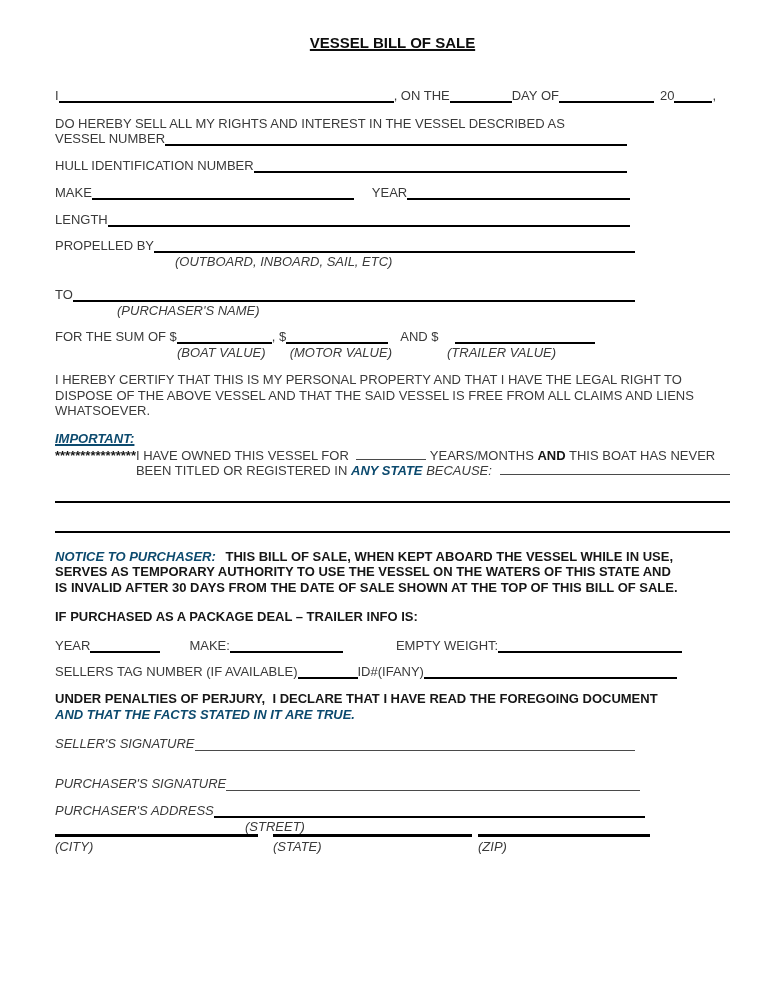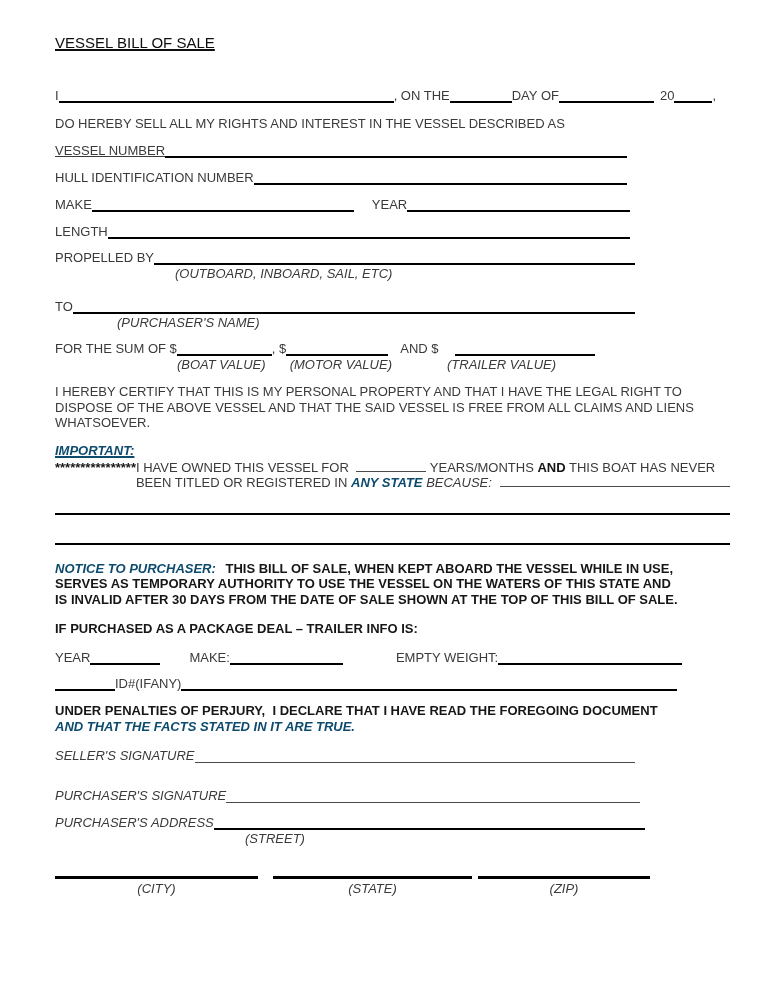--- a/index.html
+++ b/index.html
@@ -3,21 +3,21 @@
 <meta charset="utf-8">
 <style>
   html,body{margin:0;padding:0;background:#fff;}
   .page{
     width:768px;height:994px;background:#fff;box-sizing:border-box;
     padding:34px 38px 0 55px;
     font-family:"Liberation Sans",sans-serif;
     font-size:13px;color:#3a3a3a;position:relative;overflow:hidden;
   }
   .title{
-    text-align:left;font-weight:normal;color:#0e0e0e;font-size:15px;
+    text-align:center;font-weight:bold;color:#0e0e0e;font-size:15px;
     text-decoration:underline;text-decoration-thickness:2px;line-height:18px;
   }
   .row{display:flex;align-items:flex-end;}
   .lbl{white-space:nowrap;}
   .fill{border-bottom:2.5px solid #000;height:2px;}
   .fill.thin{border-bottom:1.4px solid #4a4a4a;}
   .grow{flex:1;}
   .hint{font-style:italic;}
   .b{font-weight:bold;color:#161616;}
   .bi{font-weight:bold;font-style:italic;color:#0c4a6e;}
@@ -42,21 +42,21 @@
     <div class="fill" style="width:62px;"></div>
     <span class="lbl">DAY OF</span>
     <div class="fill" style="width:95px;"></div>
     <span class="lbl" style="margin-left:6px;">20</span>
     <div class="fill" style="width:38px;"></div>
     <span class="lbl">,</span>
   </div>
 
   <div style="margin-top:13px;">DO HEREBY SELL ALL MY RIGHTS AND INTEREST IN THE VESSEL DESCRIBED AS</div>
 
-  <div class="row" style="margin-top:12px;width:572px;text-decoration:underline;">
+  <div class="row" style="width:572px;">
     <span class="lbl">VESSEL NUMBER</span>
     <div class="fill grow"></div>
   </div>
 
   <div class="row" style="margin-top:12px;width:572px;">
     <span class="lbl">HULL IDENTIFICATION NUMBER</span>
     <div class="fill grow"></div>
   </div>
 
   <div class="row" style="margin-top:12px;width:575px;">
@@ -134,20 +134,21 @@
   <div class="row" style="margin-top:14px;width:627px;">
     <span class="lbl">YEAR</span>
     <div class="fill" style="width:70px;"></div>
     <span class="lbl" style="margin-left:29px;">MAKE:</span>
     <div class="fill" style="width:113px;"></div>
     <span class="lbl" style="margin-left:53px;">EMPTY WEIGHT:</span>
     <div class="fill grow"></div>
   </div>
 
   <div class="row" style="margin-top:11px;width:622px;">
+    <span class="lbl">SELLERS TAG NUMBER (IF AVAILABLE)</span>
     <div class="fill" style="width:60px;"></div>
     <span class="lbl">ID#(IFANY)</span>
     <div class="fill grow"></div>
   </div>
 
   <div class="para" style="margin-top:12px;">
     <div class="b pre">UNDER PENALTIES OF PERJURY,  I DECLARE THAT I HAVE READ THE FOREGOING DOCUMENT</div>
     <div class="bi">AND THAT THE FACTS STATED IN IT ARE TRUE.</div>
   </div>
 
@@ -160,21 +161,21 @@
     <span class="lbl i">PURCHASER'S SIGNATURE</span>
     <div class="fill thin grow"></div>
   </div>
 
   <div class="row" style="margin-top:12px;width:590px;">
     <span class="lbl i">PURCHASER'S ADDRESS</span>
     <div class="fill grow"></div>
   </div>
   <div class="hint" style="margin-left:190px;margin-top:1px;">(STREET)</div>
 
-  <div class="row" style="margin-top:30px;align-items:flex-start;text-align:center;">
+  <div class="row" style="align-items:flex-start;">
     <div class="seg" style="width:203px;">
       <span class="hint">(CITY)</span>
     </div>
     <div class="seg" style="width:199px;margin-left:15px;">
       <span class="hint">(STATE)</span>
     </div>
     <div class="seg" style="width:172px;margin-left:6px;">
       <span class="hint">(ZIP)</span>
     </div>
   </div>

